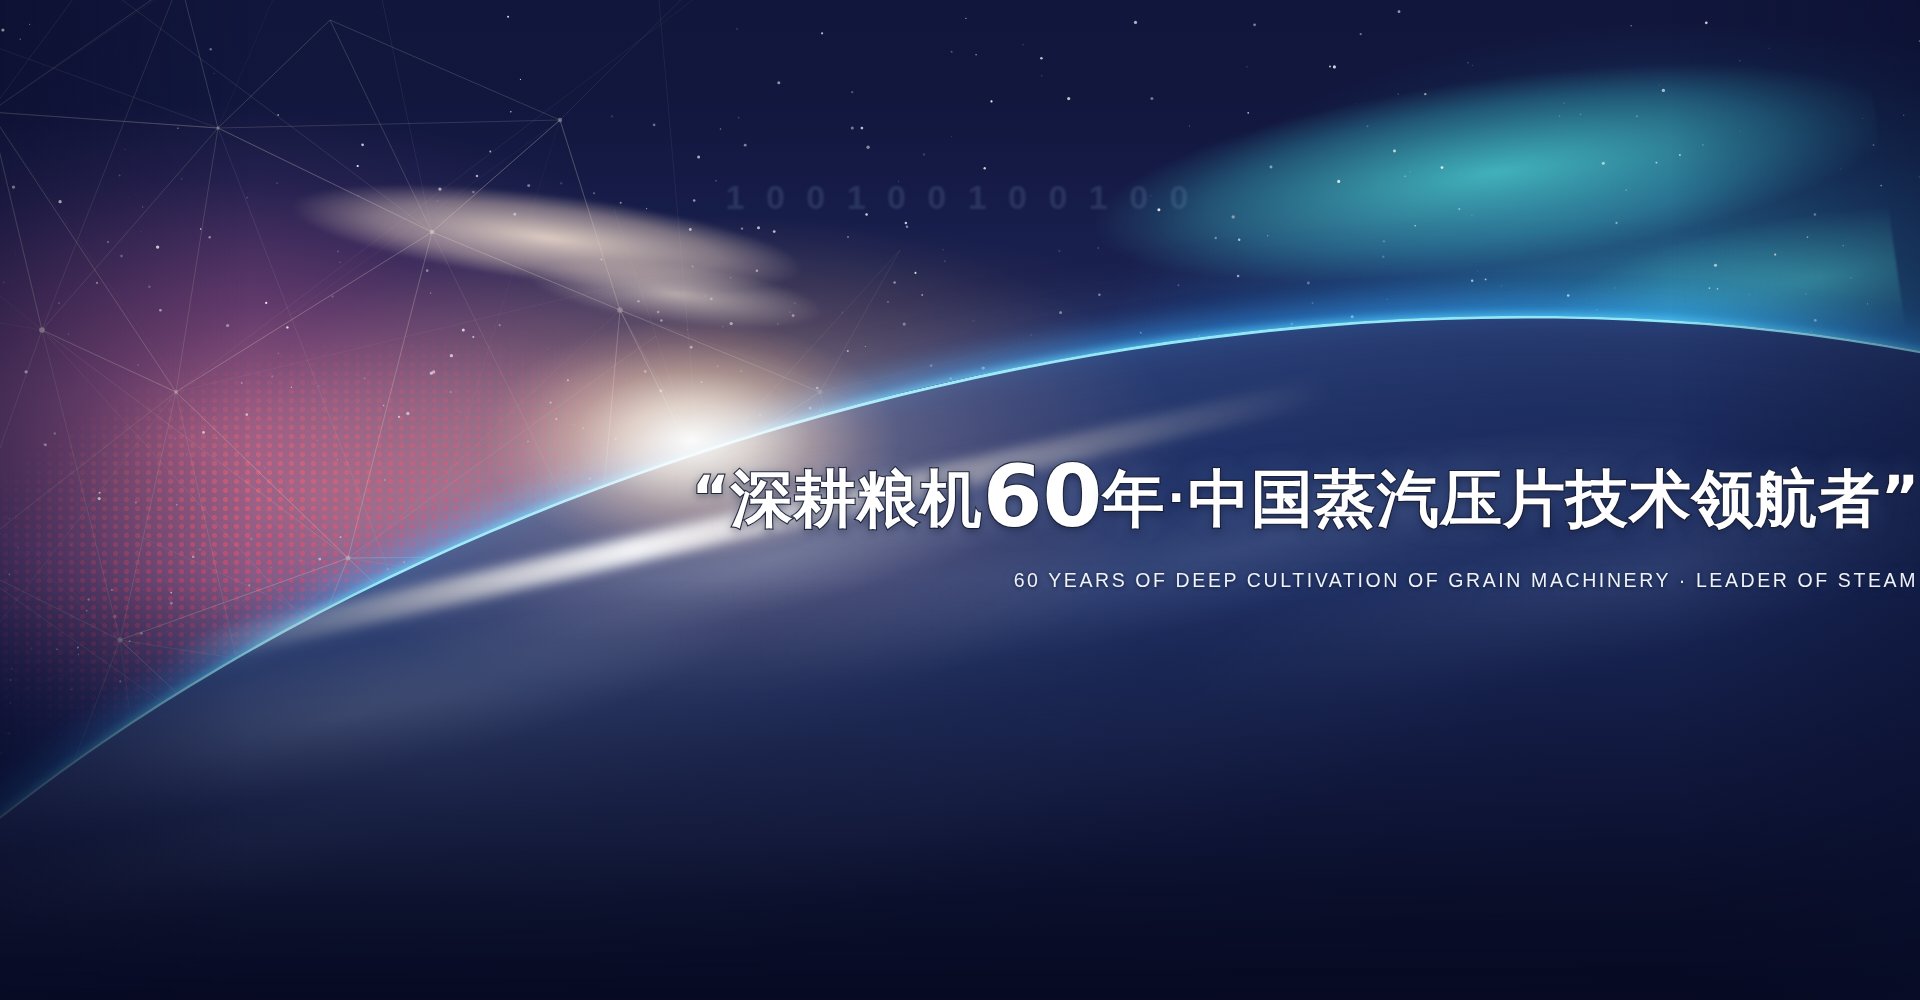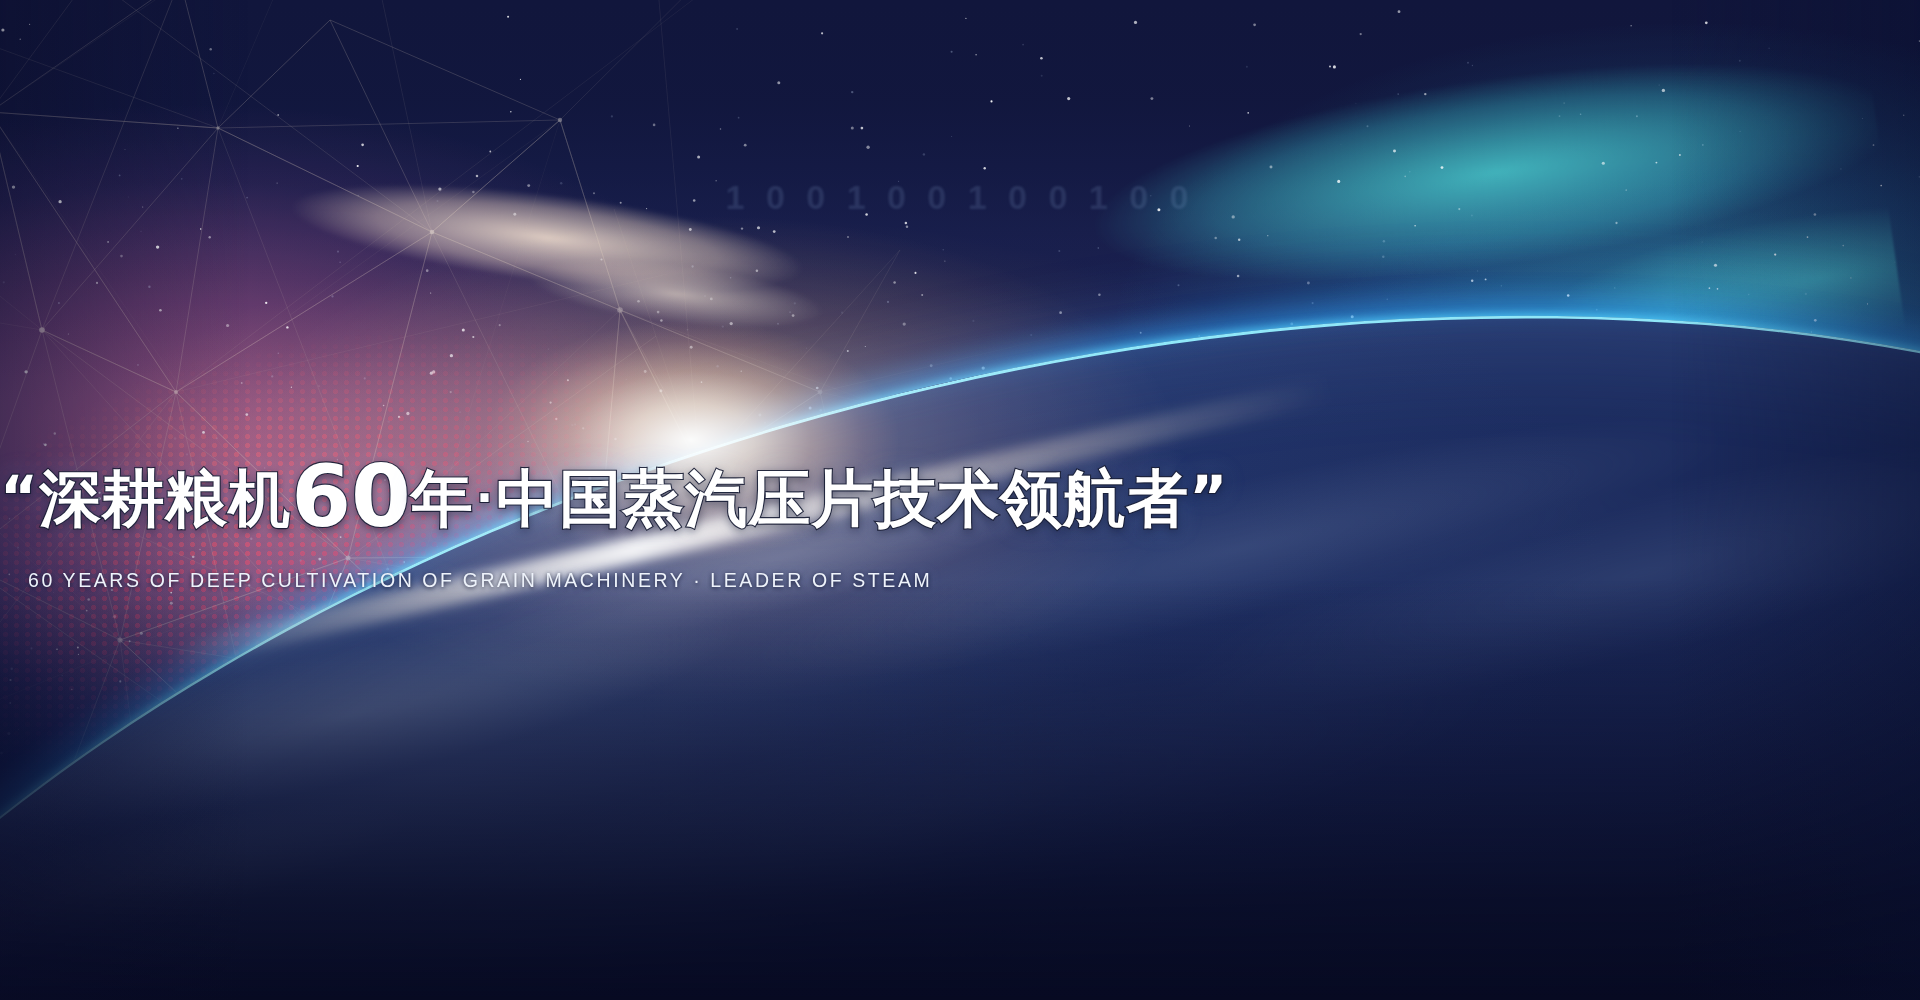--- a/index.html
+++ b/index.html
@@ -162,21 +162,21 @@
   }
   #sideFade{
     background:
       linear-gradient(90deg, rgba(10,12,40,.42) 0%, rgba(10,12,40,0) 13%),
       linear-gradient(270deg, rgba(8,14,44,.42) 0%, rgba(8,14,44,0) 13%);
   }
 
   
   #textBlock{
     position:absolute;left:0;right:0;top:452px;
-    text-align:left;z-index:40;
+    text-align:right;z-index:40;
   }
   #headline{
     margin:0;
     font-family:"DejaVu Sans","Liberation Sans",sans-serif;
     font-weight:700;
     font-size:62px;
     line-height:1.04;
     color:#ffffff;
     letter-spacing:1px;
     white-space:nowrap;
@@ -189,21 +189,21 @@
   }
   #headline .num{
     font-size:86px;
     letter-spacing:0;
     vertical-align:-6px;
   }
   #headline .qm{font-size:58px;vertical-align:2px;}
   #headline .mid{font-size:46px;vertical-align:6px;padding:0 2px;}
 
   .sub{
-    margin:12px;
+    margin:2px;
     font-family:"Liberation Sans","DejaVu Sans",sans-serif;
     font-weight:400;
     font-size:19.5px;
     letter-spacing:2.6px;
     color:#eef3fb;
     text-shadow:0 1px 4px rgba(8,12,34,.85), 0 0 14px rgba(120,170,235,.3);
     white-space:nowrap;
     padding-left:16px;
   }
   #sub1{margin-top:28px;}

